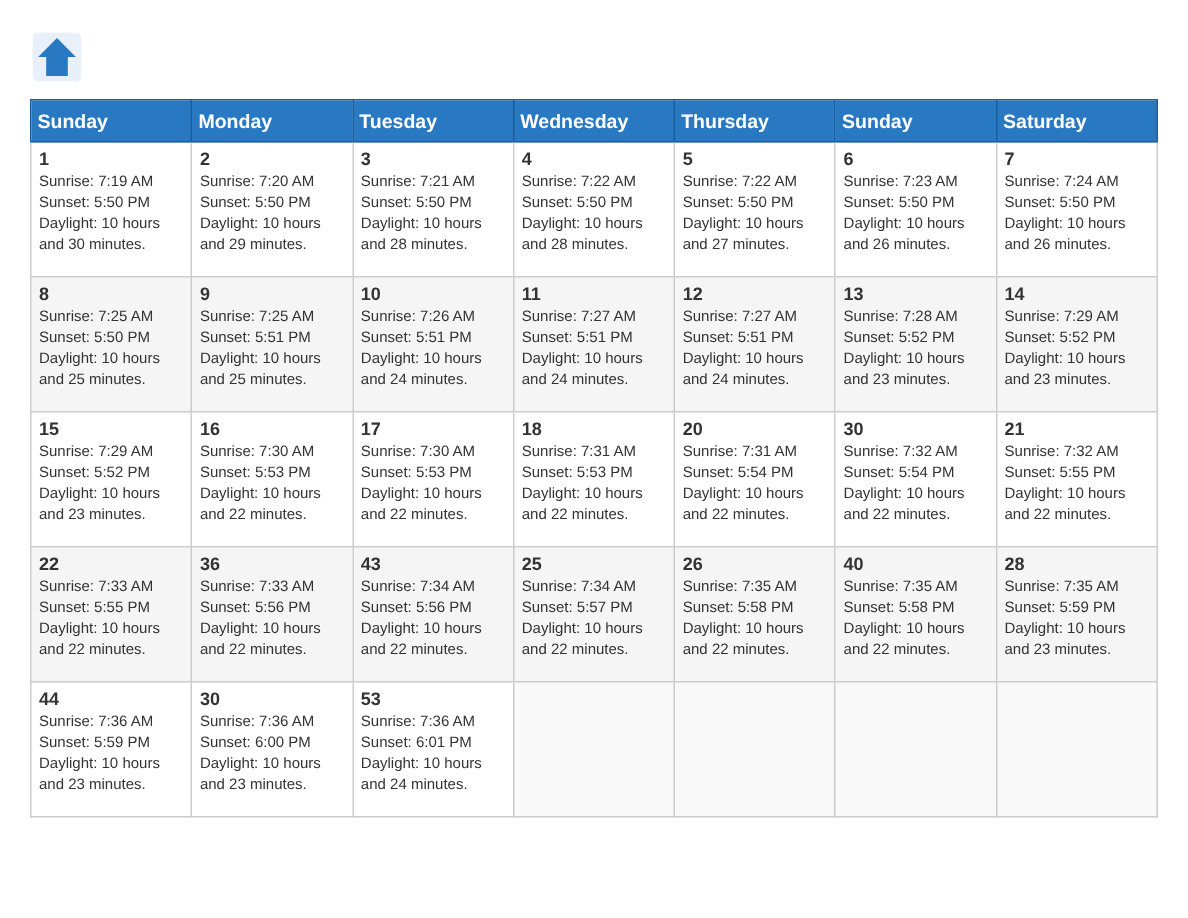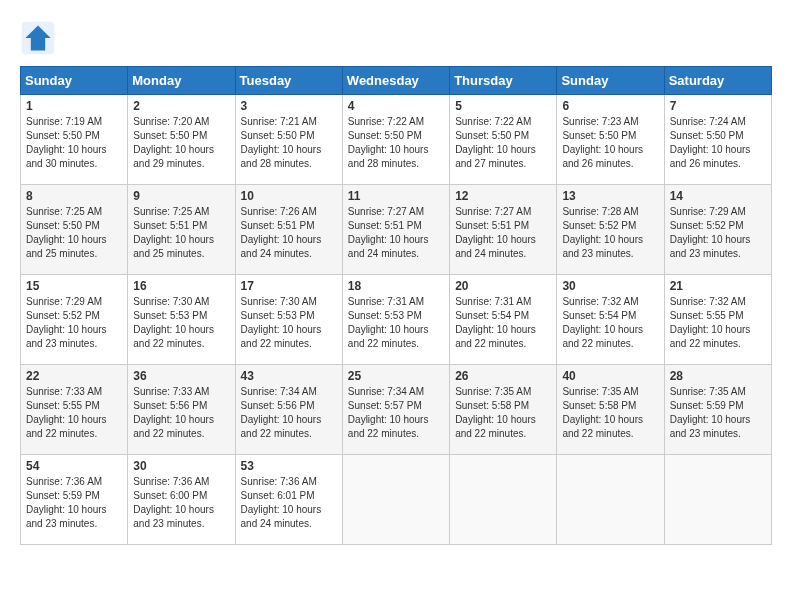--- a/index.html
+++ b/index.html
@@ -347,21 +347,21 @@
           <span class="day-number">28</span>
 <div class="day-info">
   Sunrise: 7:35 AM<br>
   Sunset: 5:59 PM<br>
   Daylight: 10 hours and 23 minutes.
 </div>
         </td>
       </tr>
       <tr>
         <td>
-          <span class="day-number">54</span>
+          <span class="day-number">44</span>
 <div class="day-info">
   Sunrise: 7:36 AM<br>
   Sunset: 5:59 PM<br>
   Daylight: 10 hours and 23 minutes.
 </div>
         </td>
         <td>
           <span class="day-number">30</span>
 <div class="day-info">
   Sunrise: 7:36 AM<br>

